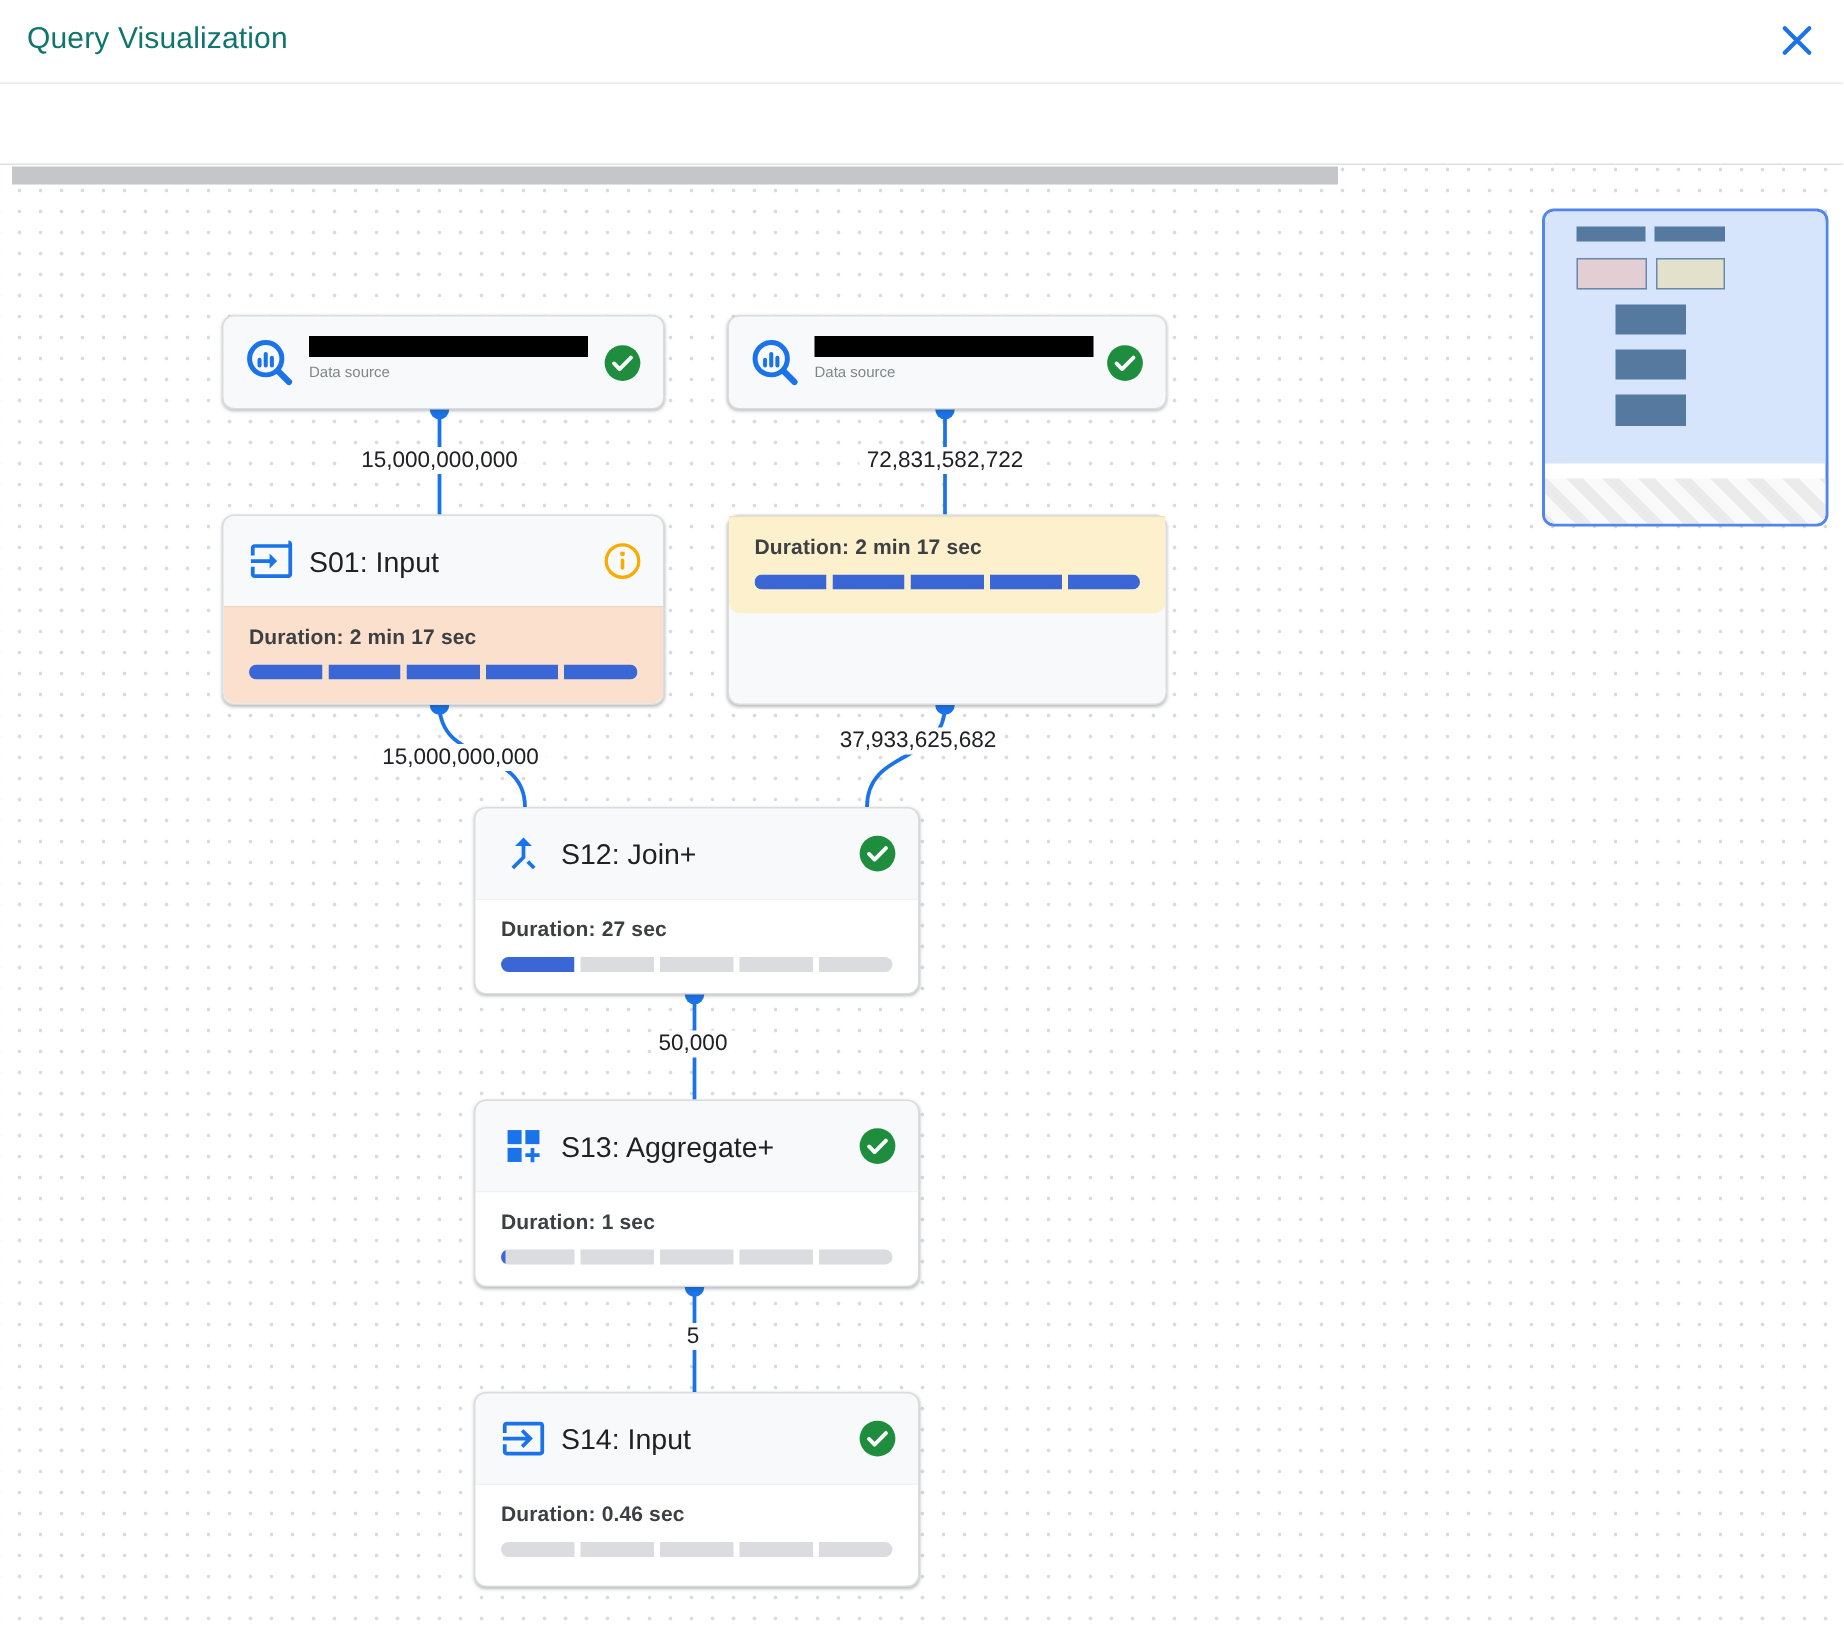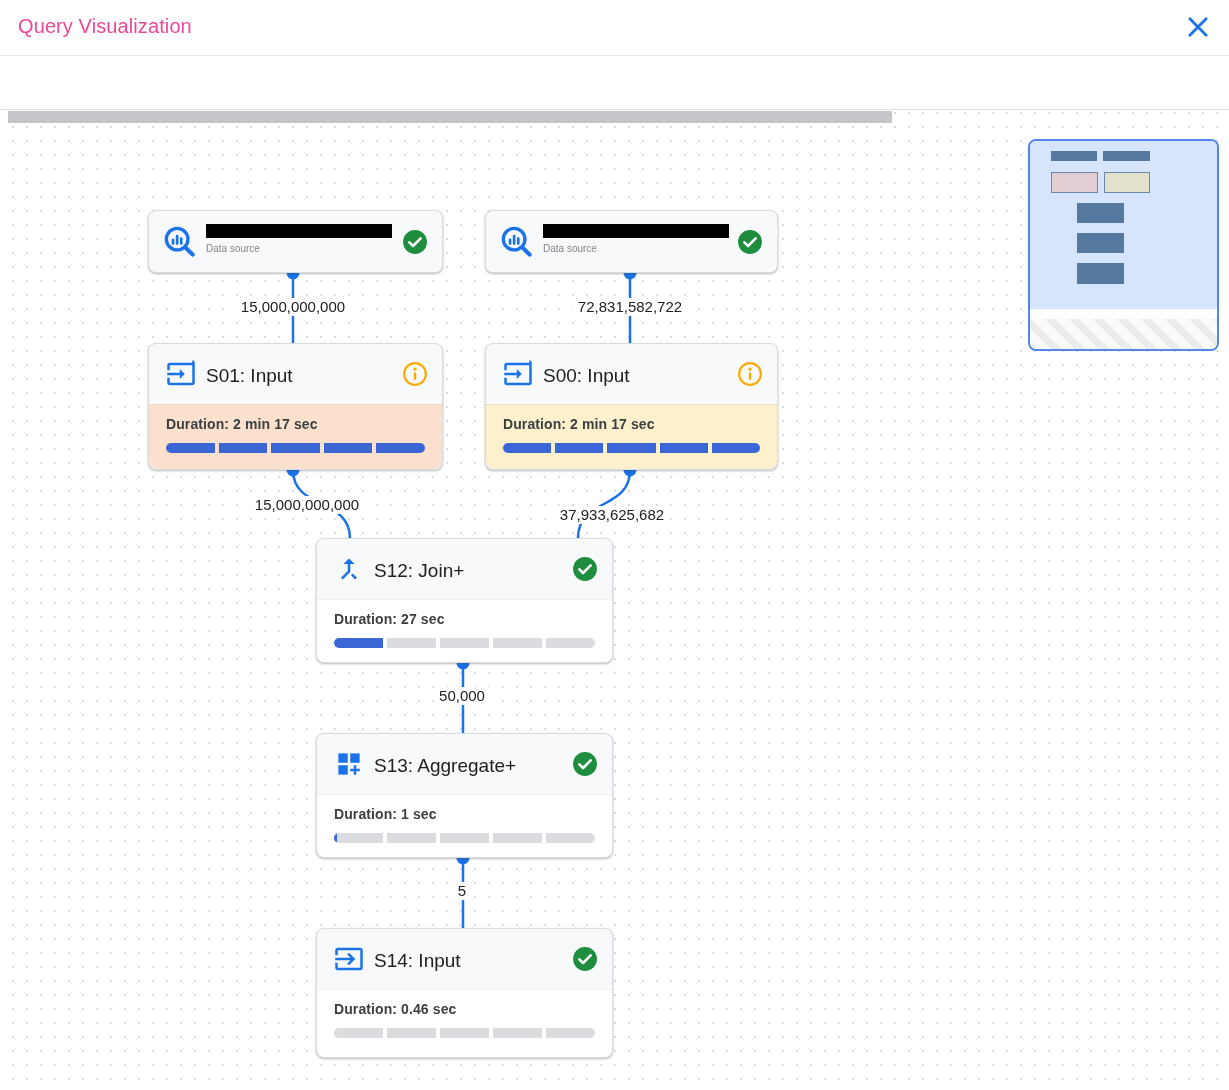--- a/index.html
+++ b/index.html
@@ -2,21 +2,21 @@
 <html><head>
 <meta charset="utf-8">
 <style>
   * { margin:0; padding:0; box-sizing:border-box; }
   html,body { background:#fff; }
   body { font-family:"Liberation Sans","DejaVu Sans",sans-serif; }
   #app { position:relative; width:1229px; height:1090px; background:#fff; overflow:hidden; }
 
   
   .header { position:absolute; left:0; top:0; width:1229px; height:55px; background:#fff; }
-  .header-title { position:absolute; left:18px; top:15px; font-size:20px; color:#ec4899; letter-spacing:.1px; }
+  .header-title { position:absolute; left:18px; top:15px; font-size:20px; color:#0f766e; letter-spacing:.1px; }
   .close-btn { position:absolute; right:17px; top:13px; width:28px; height:28px; cursor:pointer; border:none; background:transparent; }
 
   
   .toolbar { position:absolute; left:0; top:55px; width:1229px; height:55px; background:#fff;
              border-top:1px solid #e8eaed; border-bottom:1px solid #e0e0e0; }
   .tool-icon { position:absolute; top:70px; width:24px; height:24px; cursor:pointer; }
   .tb-divider { position:absolute; top:64px; width:1px; height:37px; background:#dadce0; }
   .toggle { position:absolute; top:69px; width:46px; height:26px; cursor:pointer; }
   .toggle .track { position:absolute; left:1px; top:4px; width:44px; height:18px; border-radius:9px; }
   .toggle.on .track { background:#81aaf1; }
@@ -217,31 +217,20 @@
               <span class="seg-fill" style="width: 100%;"></span>
             </span>
             <span class="seg">
               <span class="seg-fill" style="width: 100%;"></span>
             </span>
         </div>
       </div>
     </div>
 
     <div class="node stage" style="left:485px;top:233px;width:293px;height:127px">
-      <div class="stage-header">
-        <svg class="nicon" viewBox="0 0 24 24" fill="#1a73e8">
-          <path d="M21 3.01H3c-1.1 0-2 .9-2 2V9h2V4.99h18v14.03H3V15H1v4.01c0 1.1.9 2 2 2h18c1.1 0 2-.9 2-2v-16c0-1.11-.9-2-2-2zM11 16l4-4-4-4v3H1v2h10v3z"></path>
-        </svg>
-        <span class="stage-title">S00: Input</span>
-        <svg class="status-right" viewBox="0 0 24 24">
-          <circle cx="12" cy="12" r="10" fill="none" stroke="#f9ab00" stroke-width="2"></circle>
-          <circle cx="12" cy="7.6" r="1.5" fill="#f9ab00"></circle>
-          <rect x="10.9" y="10.4" width="2.2" height="7" rx="1.1" fill="#f9ab00"></rect>
-        </svg>
-      </div>
       <div class="stage-body" style="background: rgb(252, 240, 205);">
         <div class="duration">Duration: 2 min 17 sec</div>
         <div class="progress">
           <span class="seg">
               <span class="seg-fill" style="width: 100%;"></span>
             </span>
             <span class="seg">
               <span class="seg-fill" style="width: 100%;"></span>
             </span>
             <span class="seg">
@@ -355,21 +344,21 @@
             <span class="seg">
               <span class="seg-fill" style="width: 0%;"></span>
             </span>
         </div>
       </div>
     </div>
 
     <div class="edge-label" style="left:293px;top:188px">15,000,000,000</div>
     <div class="edge-label" style="left:630px;top:188px">72,831,582,722</div>
     <div class="edge-label" style="left:307px;top:386px">15,000,000,000</div>
-    <div class="edge-label" style="left:612px;top:396px">37,933,625,682</div>
+    <div class="edge-label" style="left:612px;top:375px">37,933,625,682</div>
     <div class="edge-label" style="left:462px;top:577px">50,000</div>
     <div class="edge-label" style="left:462px;top:772px">5</div>
 
     <div class="minimap">
       <div class="mm-viewport" style="background: rgb(215, 229, 252);"></div>
       <div class="mm-block" style="left: 21px; top: 10px; width: 46px; height: 10px; background: rgb(86, 122, 159);"></div>
       <div class="mm-block" style="left: 73px; top: 10px; width: 47px; height: 10px; background: rgb(86, 122, 159);"></div>
       <div class="mm-block mm-outline" style="left: 21px; top: 31px; width: 47px; height: 21px; background: rgb(227, 206, 211);"></div>
       <div class="mm-block mm-outline" style="left: 74px; top: 31px; width: 46px; height: 21px; background: rgb(227, 224, 203);"></div>
       <div class="mm-block" style="left: 47px; top: 62px; width: 47px; height: 20px; background: rgb(86, 122, 159);"></div>

